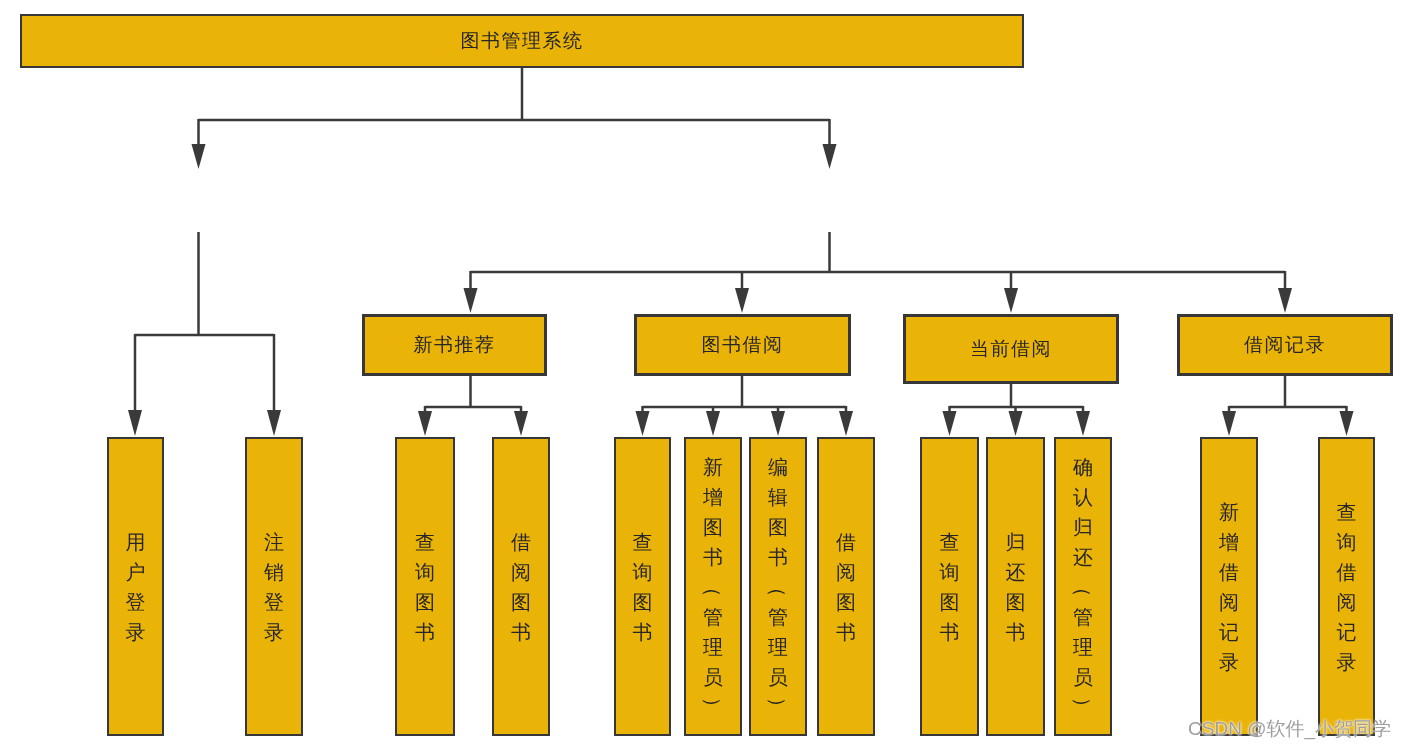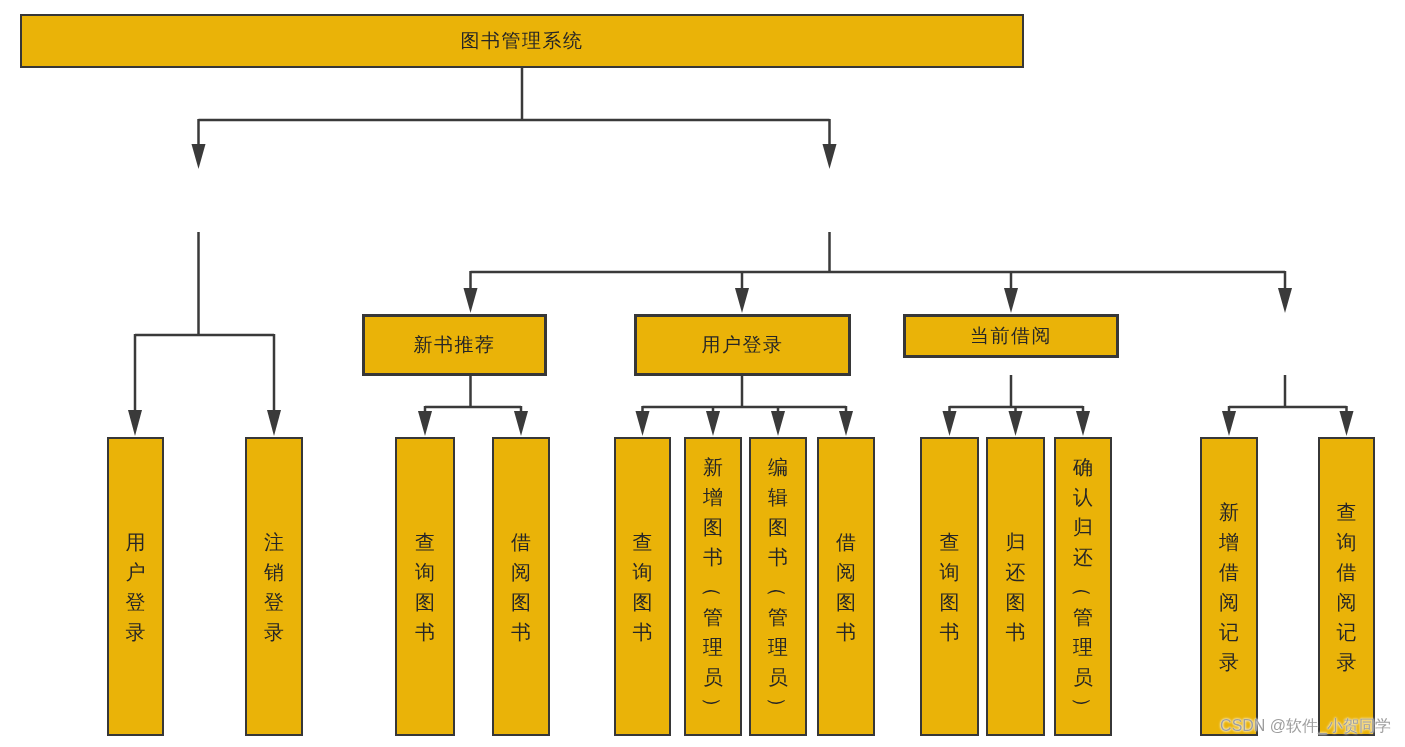--- a/index.html
+++ b/index.html
@@ -43,21 +43,21 @@
     justify-content: center;
     height: 30px;
     font-size: 20px;
     line-height: 30px;
   }
   .vtext span.paren { transform: rotate(90deg); }
   #watermark {
     position: absolute;
     top: 716px;
     right: 14px;
-    font-size: 16px;
+    font-size: 19px;
     color: #9e9e9e;
     text-shadow: 0 0 3px #ffffff, 0 0 2px #ffffff;
     white-space: nowrap;
     z-index: 5;
   }
 </style>
 </head>
 <body>
 
 <div id="canvas">
@@ -130,24 +130,27 @@
 
   <div class="node h root" style="left:20px;top:14px;width:1004px;height:54px">
     <span class="lbl">图书管理系统</span>
   </div>
 
 
   <div class="node h" style="left:362px;top:314px;width:185px;height:62px">
     <span class="lbl">新书推荐</span>
   </div>
   <div class="node h" style="left:634px;top:314px;width:217px;height:62px">
-    <span class="lbl">用户登录</span>
-  </div>
-  <div class="node h" style="left:903px;top:314px;width:216px;height:44px">
+    <span class="lbl">图书借阅</span>
+  </div>
+  <div class="node h" style="left:903px;top:314px;width:216px;height:70px">
     <span class="lbl">当前借阅</span>
+  </div>
+  <div class="node h" style="left:1177px;top:314px;width:216px;height:62px">
+    <span class="lbl">借阅记录</span>
   </div>
 
   <div class="node leaf" style="left:107px;top:437px;width:57px;height:299px">
     <div class="vtext">
         <span>用</span>
         <span>户</span>
         <span>登</span>
         <span>录</span>
       </div>
   </div>

